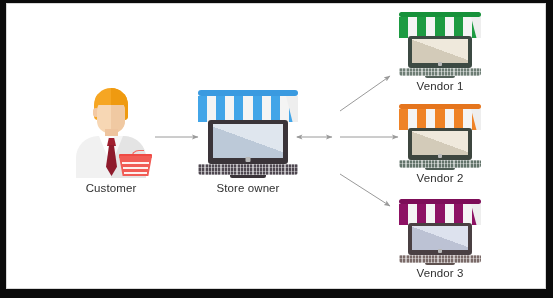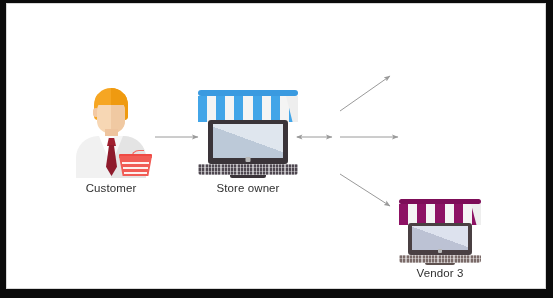--- a/index.html
+++ b/index.html
@@ -387,21 +387,81 @@
         <div class="lap-cam" style="left:52px; top:67px; width:5px; height:5px; background:#b9b9b9; border-radius:1px;"></div>
 
         <div class="lap-base" style="left:2px; top:74px; width:100px; height:11px; background:#4e4750; border-radius:1px 1px 3px 3px;">
           <div class="lap-keys"></div>
         </div>
         <div class="lap-foot" style="top:85px; width:36px; height:3px; background:#3a3439;"></div>
       </div>
       <div class="node-label" style="top:92px;">Store owner</div>
     </div>
 
-
+    <div class="node" style="left:390px; top:8px; width:86px; height:82px;">
+      <div class="shop" style="left:0; top:0; width:86px; height:62px;">
+        <div class="awning" style="left:2px; top:0; width:82px; height:26px;">
+          <div class="awning-top" style="height:5px; background:#16913a;"></div>
+          <div class="awning-stripes" style="top:5px; height:21px;">
+            <i style="background:#1d9b42"></i>
+              <i style="background:#f4f4f4"></i>
+            <i style="background:#1d9b42"></i>
+              <i style="background:#f4f4f4"></i>
+            <i style="background:#1d9b42"></i>
+              <i style="background:#f4f4f4"></i>
+            <i style="background:#1d9b42"></i>
+              <i style="background:#f4f4f4"></i>
+            <i style="background:#1d9b42"></i>
+          </div>
+          <div class="awning-side" style="top:5px; right:0; width:10px; height:21px; background:#eeeeee; clip-path:polygon(0 0,100% 0,100% 100%,55% 100%);"></div>
+        </div>
+        <div class="lap-screen" style="left:11px; top:24px; width:64px; height:32px; background:#3c4a43; border-width:3px 4px 5px 4px; border-color:#3c4a43; border-radius:3px;">
+          <div class="lap-glass" style="background:#ded7c8;">
+            <div class="lap-glass-hi" style="background:linear-gradient(200deg,#efe9dc 0%,#efe9dc 47%,#d3cbb9 47%,#d3cbb9 100%);"></div>
+          </div>
+        </div>
+        <div class="lap-cam" style="left:43px; top:50px; width:4px; height:4px; background:#b9b9b9;"></div>
+        <div class="lap-base" style="left:2px; top:56px; width:82px; height:8px; background:#6d7d74; border-radius:1px 1px 3px 3px;">
+          <div class="lap-keys"></div>
+        </div>
+        <div class="lap-foot" style="top:64px; width:30px; height:2px; background:#54625a;"></div>
+      </div>
+      <div class="node-label" style="top:68px;">Vendor 1</div>
+    </div>
+
+    <div class="node" style="left:390px; top:100px; width:86px; height:82px;">
+      <div class="shop" style="left:0; top:0; width:86px; height:62px;">
+        <div class="awning" style="left:2px; top:0; width:82px; height:26px;">
+          <div class="awning-top" style="height:5px; background:#e5751d;"></div>
+          <div class="awning-stripes" style="top:5px; height:21px;">
+            <i style="background:#ef8327"></i>
+              <i style="background:#f4f4f4"></i>
+            <i style="background:#ef8327"></i>
+              <i style="background:#f4f4f4"></i>
+            <i style="background:#ef8327"></i>
+              <i style="background:#f4f4f4"></i>
+            <i style="background:#ef8327"></i>
+              <i style="background:#f4f4f4"></i>
+            <i style="background:#ef8327"></i>
+          </div>
+          <div class="awning-side" style="top:5px; right:0; width:10px; height:21px; background:#eeeeee; clip-path:polygon(0 0,100% 0,100% 100%,55% 100%);"></div>
+        </div>
+        <div class="lap-screen" style="left:11px; top:24px; width:64px; height:32px; background:#3d463f; border-width:3px 4px 5px 4px; border-color:#3d463f; border-radius:3px;">
+          <div class="lap-glass" style="background:#ded7c8;">
+            <div class="lap-glass-hi" style="background:linear-gradient(200deg,#efe9dc 0%,#efe9dc 47%,#d3cbb9 47%,#d3cbb9 100%);"></div>
+          </div>
+        </div>
+        <div class="lap-cam" style="left:43px; top:50px; width:4px; height:4px; background:#b9b9b9;"></div>
+        <div class="lap-base" style="left:2px; top:56px; width:82px; height:8px; background:#62736a; border-radius:1px 1px 3px 3px;">
+          <div class="lap-keys"></div>
+        </div>
+        <div class="lap-foot" style="top:64px; width:30px; height:2px; background:#4d5c54;"></div>
+      </div>
+      <div class="node-label" style="top:68px;">Vendor 2</div>
+    </div>
 
     <div class="node" style="left:390px; top:195px; width:86px; height:82px;">
       <div class="shop" style="left:0; top:0; width:86px; height:62px;">
         <div class="awning" style="left:2px; top:0; width:82px; height:26px;">
           <div class="awning-top" style="height:5px; background:#7d0d58;"></div>
           <div class="awning-stripes" style="top:5px; height:21px;">
             <i style="background:#8d1264"></i>
               <i style="background:#f4f4f4"></i>
             <i style="background:#8d1264"></i>
               <i style="background:#f4f4f4"></i>

